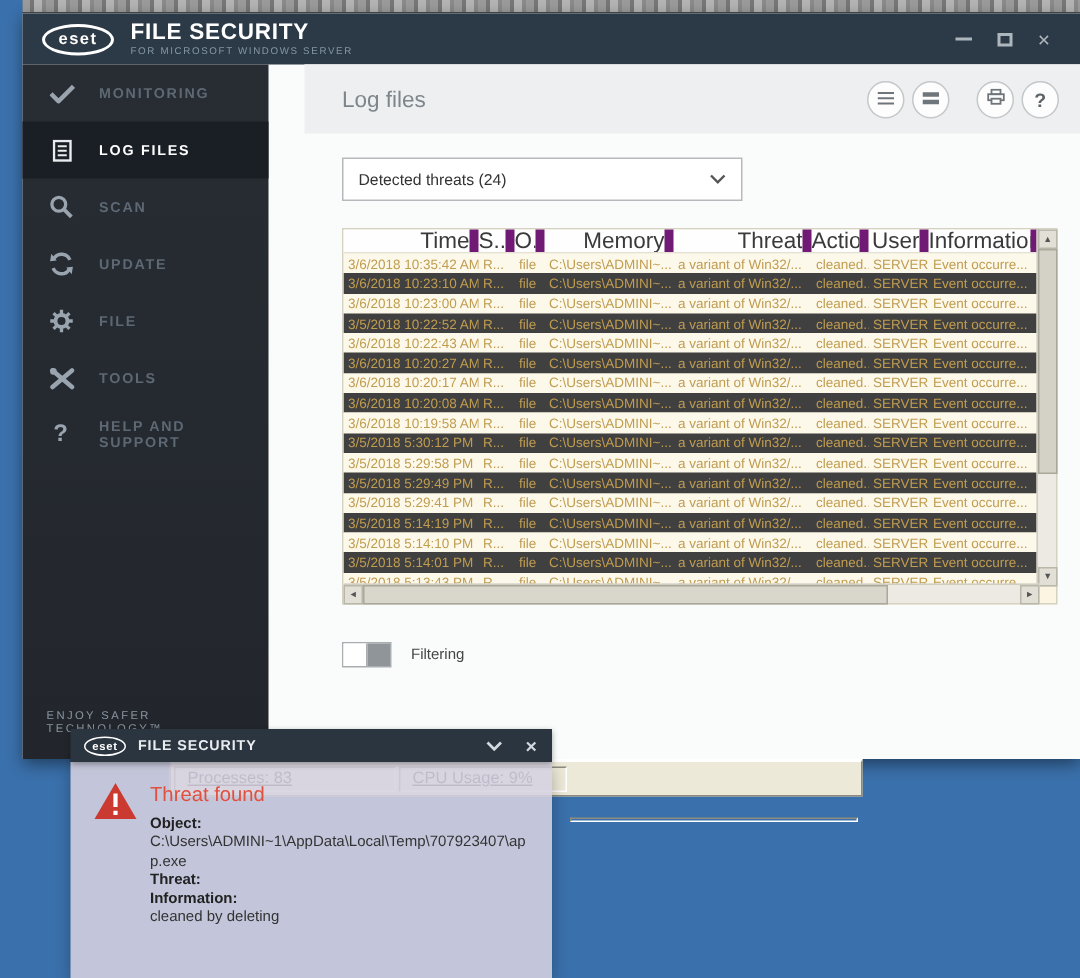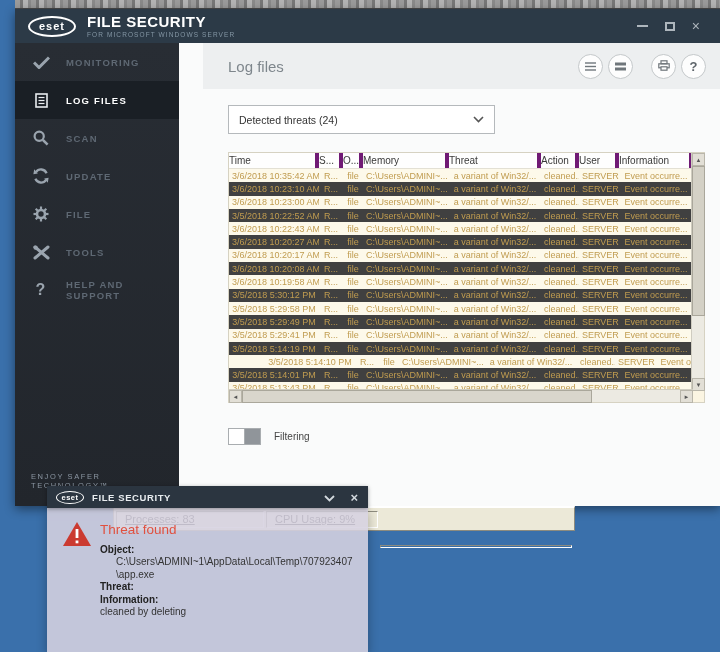--- a/index.html
+++ b/index.html
@@ -52,24 +52,24 @@
   .dropdown { position:absolute; left:25px; top:62px; width:267px; height:29px; background:#fff;
     border:1px solid #b5b9bc; display:flex; align-items:center; padding:0 10px; }
   .dropdown-value { font-size:10.5px; color:#333; }
   .dropdown-chevron { margin-left:auto; color:#555; display:flex; }
 
   
   .table-wrap { position:absolute; left:25px; top:109px; width:477px; height:251px; background:#fbf5e2;
     border:1px solid #d6d2c2; }
   .thead { display:flex; height:16px; background:#fefefe; border-bottom:1px solid #e3e0d4;
     width:464px; }
-  .th { font-size:10px; color:#3a3a3a; text-align:left; line-height:15px; overflow:hidden;
-    white-space:nowrap; border-right:4px solid #701a75; flex:none; }
+  .th { font-size:15px; color:#3a3a3a; text-align:right; line-height:15px; overflow:hidden;
+    white-space:nowrap; border-right:6px solid #701a75; flex:none; }
   .tbody { height:222px; overflow:hidden; width:464px; }
-  .tr { display:flex; height:13.3px; align-items:center;text-align:center; }
+  .tr { display:flex; height:13.3px; align-items:center; }
   .tr.odd  { background:#fdf9ea; }
   .tr.even { background:#404040; }
   .td { font-size:9px; color:#c09c50; padding:0 3px; white-space:nowrap; overflow:hidden; flex:none; }
 
   .vscroll { position:absolute; right:0; top:0; width:13px; height:238px; background:#eceae2;
     border-left:1px solid #cfccc0; }
   .scroll-btn { width:13px; height:13px; background:#e2dfd6; border:1px solid #b9b6aa;
     display:flex; align-items:center; justify-content:center; font-size:6px; color:#555; }
   .vthumb { position:absolute; left:0; top:13px; width:13px; height:150px; background:#d4d1c6; border:1px solid #aaa79b; }
   .vdown { position:absolute; bottom:0; }
@@ -102,21 +102,21 @@
   .nb-title { color:#e9edf0; font-size:9.5px; font-weight:bold; letter-spacing:.6px; }
   .nb-actions { margin-left:auto; display:flex; align-items:center; gap:15px; }
   .nb-close { color:#d3d9de; font-size:13px; font-weight:bold; line-height:11px; }
 
   .notif-body { position:absolute; left:47px; top:508px; width:321px; height:144px;
     background:rgba(214,209,224,0.88); z-index:4; box-shadow:0 4px 10px rgba(0,0,0,.3); }
   .warn-tri { position:absolute; left:15px; top:13px; }
   .nb-content { position:absolute; left:53px; top:16px; right:13px; font-size:10px; color:#333; line-height:12.5px; }
   .threat-title { color:#e0503f; font-size:13.5px; margin-bottom:7px; }
   .nb-label { font-weight:bold; color:#222; }
-  .nb-path { word-break:break-all;margin-left:16px; }
+  .nb-path { word-break:break-all; }
 </style>
 </head>
 <body>
 
 <div class="top-noise"></div>
 
 <div class="app">
 
   <div class="titlebar">
     <div class="logo-oval">eset</div>
@@ -401,21 +401,21 @@
             <span class="td" style="width: 90px;">3/5/2018 5:14:19 PM</span>
             <span class="td" style="width: 24px;">R...</span>
             <span class="td" style="width: 20px;">file</span>
             <span class="td" style="width: 86px;">C:\Users\ADMINI~...</span>
             <span class="td" style="width: 92px;">a variant of Win32/...</span>
             <span class="td" style="width: 38px;">cleaned...</span>
             <span class="td" style="width: 40px;">SERVER...</span>
             <span class="td" style="width: 74px;">Event occurre...</span>
           </div>
           <div class="tr odd">
-            <span class="td" style="width: 90px; margin-left: 36px;">3/5/2018 5:14:10 PM</span>
+            <span class="td" style="width: 90px;">3/5/2018 5:14:10 PM</span>
             <span class="td" style="width: 24px;">R...</span>
             <span class="td" style="width: 20px;">file</span>
             <span class="td" style="width: 86px;">C:\Users\ADMINI~...</span>
             <span class="td" style="width: 92px;">a variant of Win32/...</span>
             <span class="td" style="width: 38px;">cleaned...</span>
             <span class="td" style="width: 40px;">SERVER...</span>
             <span class="td" style="width: 74px;">Event occurre...</span>
           </div>
           <div class="tr even">
             <span class="td" style="width: 90px;">3/5/2018 5:14:01 PM</span>

